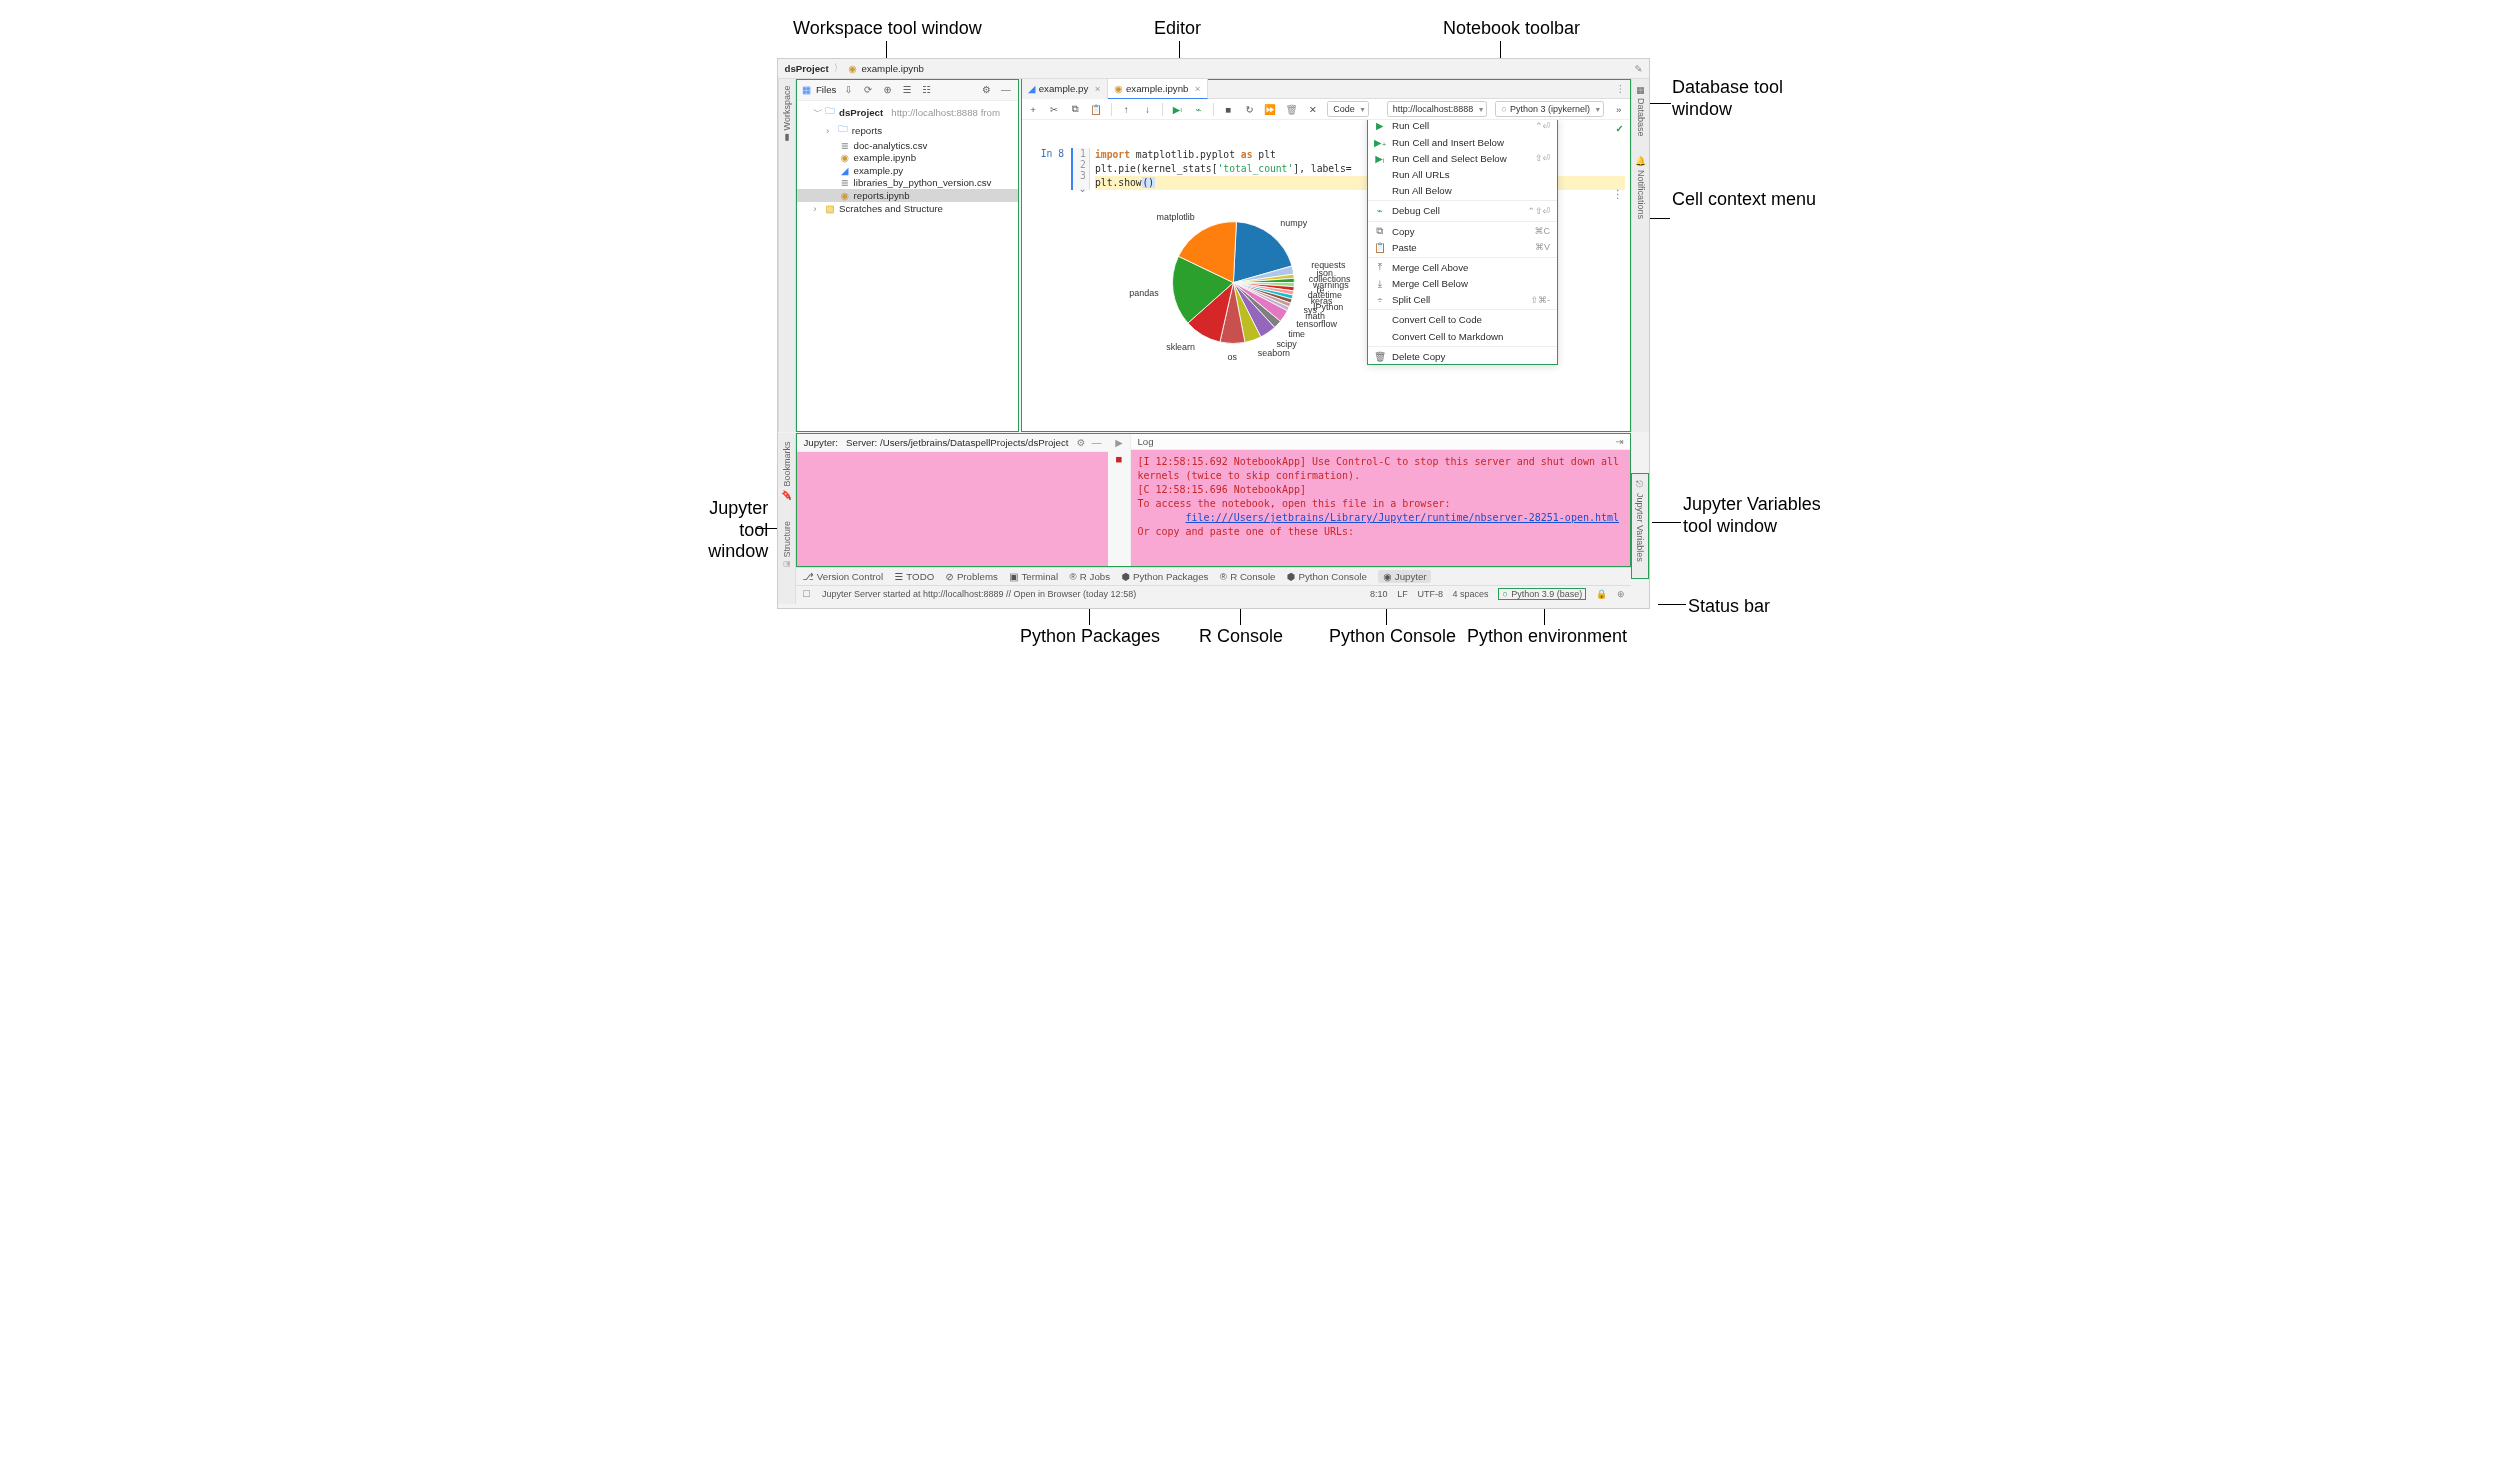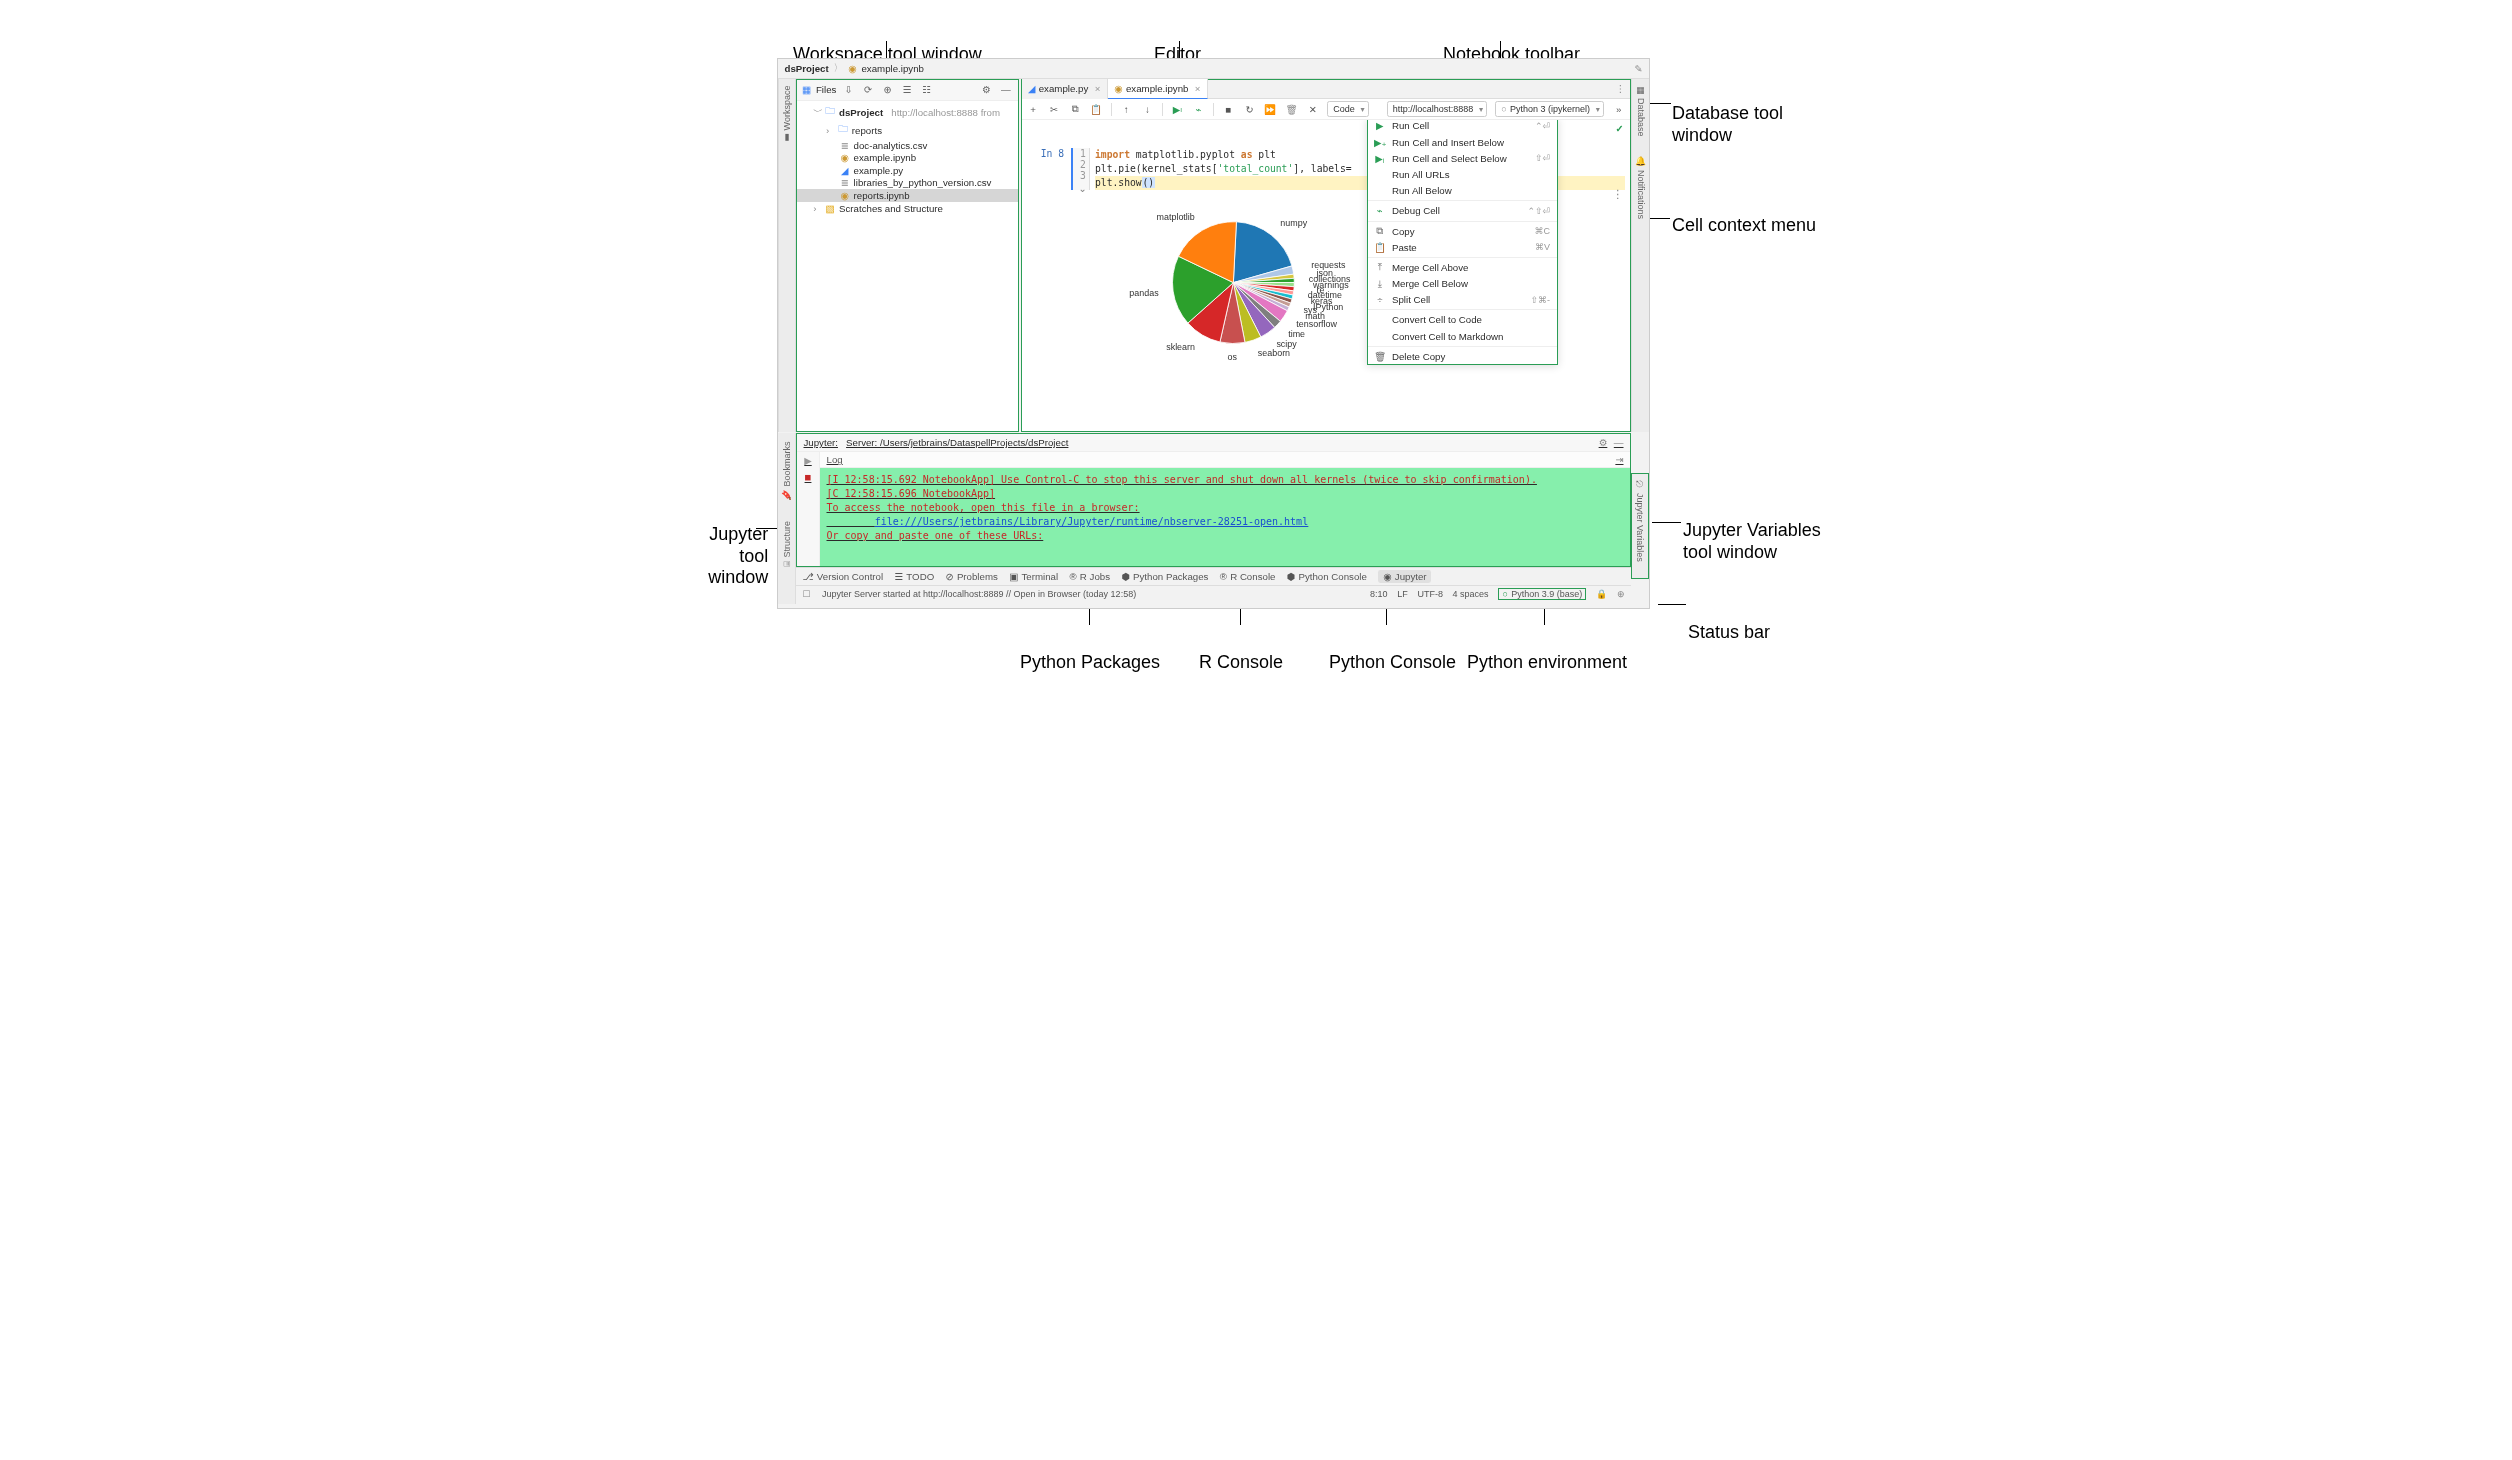--- a/index.html
+++ b/index.html
@@ -1,19 +1,19 @@
 <!DOCTYPE html>
 <html style="font-size:13px"><head>
 <meta charset="utf-8">
 <style>
 * { margin:0; padding:0; box-sizing:border-box; }
 body { font-family:-apple-system,"Segoe UI",Arial,sans-serif; font-size:9.7px; color:#2b2b2b; background:#fff; }
 .page { position:relative; width:1170px; height:682px; margin:0 auto; }
 .ide { position:absolute; left:106px; top:58px; width:873px; height:551px; background:#f2f2f2; border:0.8px solid #ccc; }
-.callout { position:absolute; font-size:18px; color:#000; line-height:1.2;margin-top:26px; }
+.callout { position:absolute; font-size:18px; color:#000; line-height:1.2; }
 .crumb { height:19.5px; display:flex; align-items:center; padding:0 6.5px; background:#f2f2f2; border-bottom:0.8px solid #ddd; gap:4.9px; }
 .crumb b { font-weight:700; }
 .crumb .sep { color:#999; }
 .crumb .br-icon { color:#cc9933; }
 .crumb-edit { margin-left:auto; color:#888; }
 .body { display:flex; height:353px; }
 .rail { width:18px; background:#ececec; border-right:0.8px solid #ddd; border-left:0.8px solid #ddd; display:flex; flex-direction:column; align-items:center; padding-top:3.2px; gap:13px; color:#666; font-size:9px; }
 .rail.right { border-left:0.8px solid #ddd; border-right:none; }
 .rail-tab { writing-mode:vertical-rl; transform:rotate(180deg); padding:3.2px 0; display:flex; align-items:center; gap:3.2px; }
 .rail-tab.r { writing-mode:vertical-rl; transform:none; }
@@ -56,21 +56,21 @@
 .chart { position:absolute; left:49px; top:65px; width:341px; height:179px; }
 .chart svg { width:100%; height:100%; }
 .pie-label { font-size:11px; fill:#333; }
 .ctx-menu { position:absolute; left:345px; top:-3.2px; width:191px; background:#fff; border:1.6px solid #2a9d55; box-shadow:0 2.4px 8.1px rgba(0,0,0,.15); font-size:9.7px; }
 .ctx-item { display:flex; align-items:center; height:16.2px; padding:0 6.5px; gap:6.5px; }
 .ctx-item .ci-ico { width:11.4px; text-align:center; color:#666; }
 .ctx-item .ci-ico.green { color:#2a9d55; }
 .ctx-item .sc { margin-left:auto; color:#999; font-size:9px; }
 .ctx-sep { height:0.8px; background:#eee; margin:1.6px 0; }
 .cell-kebab { position:absolute; right:6.5px; top:67px; color:#888; font-size:11.4px; }
-.jupyter { height:134px; border:1.6px solid #2a9d55; display:flex; flex-direction:column; margin:1.6px 18px 0 18px; background:#86efac;text-decoration:underline; }
+.jupyter { height:134px; border:1.6px solid #2a9d55; display:flex; flex-direction:row; margin:1.6px 18px 0 18px; background:#f9a8d4; }
 .jup-head { height:18px; display:flex; align-items:center; padding:0 6.5px; gap:8.1px; background:#f7f7f7; border-bottom:0.8px solid #eee; font-size:9.7px; }
 .jup-head .right { margin-left:auto; display:flex; gap:6.5px; color:#888; }
 .jup-side { width:23px; background:#f7f7f7; border-right:0.8px solid #eee; display:flex; flex-direction:column; align-items:center; padding-top:3.2px; gap:4.9px; color:#888; }
 .jup-body { display:flex; flex:1; overflow:hidden; }
 .jup-log-col { display:flex; flex-direction:column; flex:1; }
 .jup-loghead { height:16.2px; display:flex; align-items:center; padding:0 6.5px; border-bottom:0.8px solid #eee; background:#fcfcfc; color:#555; }
 .jup-loghead .right { margin-left:auto; color:#888; }
 .jup-log { flex:1; font-family:Menlo,Consolas,monospace; font-size:10px; line-height:14px; padding:4.9px 6.5px; overflow:hidden; }
 .jup-log .err { color:#c62828; }
 .jup-log .link { color:#1a4fcf; text-decoration:underline; }

